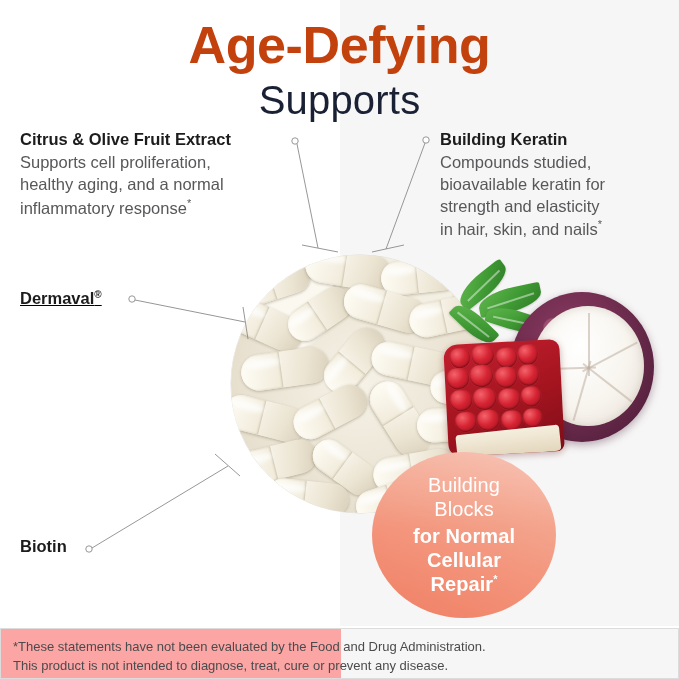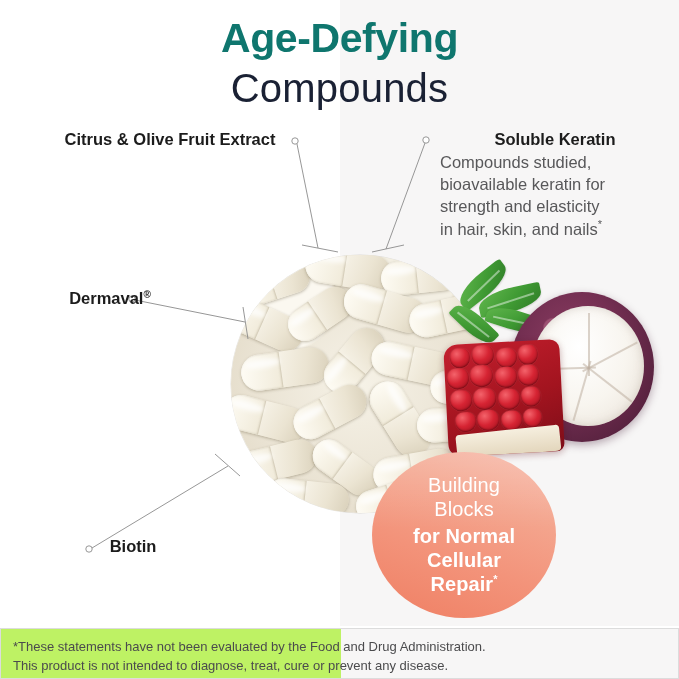--- a/index.html
+++ b/index.html
@@ -16,46 +16,46 @@
     overflow:hidden;
   }
   
   .bg-left{position:absolute;left:0;top:0;width:340px;height:626px;background:#ffffff;}
   .bg-right{position:absolute;left:340px;top:0;width:339px;height:626px;background:#f7f6f6;}
 
   
   .heading{position:absolute;left:0;top:16px;width:679px;text-align:center;z-index:6;}
   .heading .line1{
     display:block;
-    font-size:41px;font-weight:bold;letter-spacing:-0.4px;
-    color:#0f766e;line-height:1.12;
+    font-size:52px;font-weight:bold;letter-spacing:-0.4px;
+    color:#c2410c;line-height:1.12;
   }
   .heading .line2{
     display:block;
     font-size:40px;font-weight:300;letter-spacing:0.2px;
     color:#1a2134;line-height:1.2;margin-top:2px;
   }
 
   
   .callout{position:absolute;z-index:7;}
   .callout .c-title{
     font-size:16.5px;font-weight:bold;color:#1c1c1c;
-    line-height:1.25;margin:0 0 2px 0;white-space:nowrap;text-align:center;
+    line-height:1.25;margin:0 0 2px 0;white-space:nowrap;
   }
   .callout .c-title .reg{font-size:10px;vertical-align:super;font-weight:bold;}
   .callout .c-body{
     font-size:16.5px;font-weight:300;color:#58585a;
     line-height:1.33;margin:0;white-space:pre-line;
   }
   .callout .c-body .star{font-size:11px;vertical-align:super;}
 
   #callout-citrus{left:20px;top:129px;width:300px;}
   #callout-keratin{left:440px;top:129px;width:230px;}
-  #callout-dermaval{left:20px;top:288px;width:180px;}
-  #callout-biotin{left:8px;top:536px;width:250px;}
+  #callout-dermaval{left:20px;top:288px;width:180px;text-decoration:underline;}
+  #callout-biotin{left:20px;top:536px;width:250px;}
 
   
   #connectors{position:absolute;left:0;top:0;width:679px;height:679px;z-index:5;}
 
   
   #capsule-photo{
     position:absolute;left:231px;top:255px;width:258px;height:258px;
     border-radius:50%;
     overflow:hidden;
     z-index:3;
@@ -164,42 +164,42 @@
     font-size:20px;font-weight:bold;color:#ffffff;line-height:1.2;
     white-space:pre-line;margin-top:3px;letter-spacing:0.1px;
   }
   #badge-circle .b-bold .star{font-size:11px;vertical-align:super;}
 
   
   #disclaimer{
     position:absolute;left:0;top:628px;width:679px;height:51px;
     border:1px solid #dcdcdc;
     box-sizing:border-box;
-    background:#bef264;
+    background:#fca5a5;
     z-index:8;
   }
   #disclaimer .d-split-r{position:absolute;left:340px;top:0;right:0;bottom:0;background:#f7f6f6;}
   #disclaimer .d-text{
     position:relative;
     padding:9px 0 0 12px;
     font-size:13px;font-weight:300;color:#4b4b4d;line-height:1.45;
     white-space:pre-line;
   }
 </style>
 </head>
 <body>
 
 <div id="infographic">
 
   <div class="bg-left"></div>
   <div class="bg-right"></div>
 
   <div class="heading">
     <span class="line1">Age-Defying</span>
-    <span class="line2">Compounds</span>
+    <span class="line2">Supports</span>
   </div>
 
   <div id="capsule-photo">
     <div class="pill-bed"></div>
     <div class="cap d" style="left:8px;top:10px;width:72px;height:34px;transform:rotate(-18deg);"></div>
     <div class="cap d" style="left:74px;top:-4px;width:86px;height:36px;transform:rotate(9deg);"></div>
     <div class="cap d" style="left:150px;top:4px;width:78px;height:34px;transform:rotate(-6deg);"></div>
     <div class="cap d" style="left:-6px;top:52px;width:80px;height:35px;transform:rotate(24deg);"></div>
     <div class="cap d" style="left:54px;top:42px;width:70px;height:34px;transform:rotate(-34deg);"></div>
     <div class="cap d" style="left:112px;top:36px;width:84px;height:35px;transform:rotate(16deg);"></div>
@@ -288,24 +288,27 @@
       <circle cx="132" cy="299" r="3.2" fill="#ffffff"></circle>
 
       <line x1="92" y1="548" x2="228" y2="466"></line>
       <path d="M215 454 L240 476"></path>
       <circle cx="89" cy="549" r="3.2" fill="#ffffff"></circle>
     </g>
   </svg>
 
   <div class="callout" id="callout-citrus">
     <p class="c-title">Citrus &amp; Olive Fruit Extract</p>
+    <p class="c-body"><span>Supports cell proliferation,
+healthy aging, and a normal
+inflammatory response</span><span class="star">*</span></p>
   </div>
 
   <div class="callout" id="callout-keratin">
-    <p class="c-title">Soluble Keratin</p>
+    <p class="c-title">Building Keratin</p>
     <p class="c-body"><span>Compounds studied,
 bioavailable keratin for
 strength and elasticity
 in hair, skin, and nails</span><span class="star">*</span></p>
   </div>
 
   <div class="callout" id="callout-dermaval">
     <p class="c-title"><span>Dermaval</span><span class="reg">®</span></p>
   </div>
 

